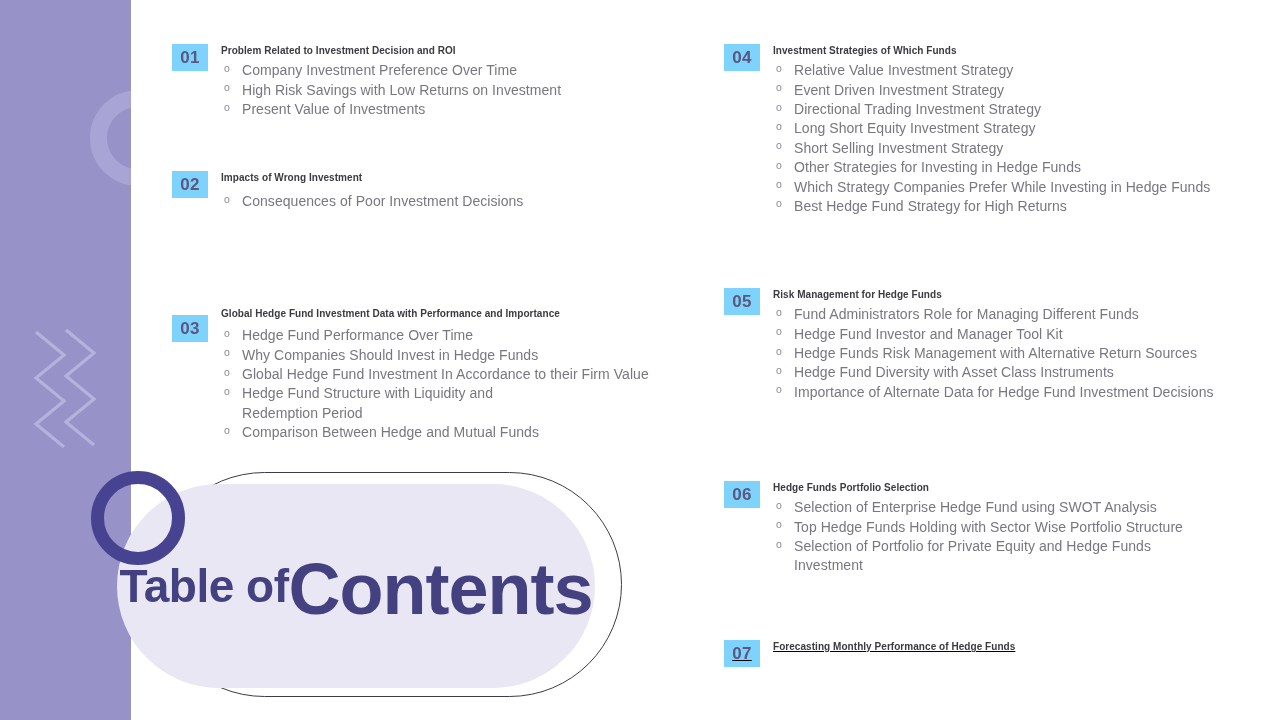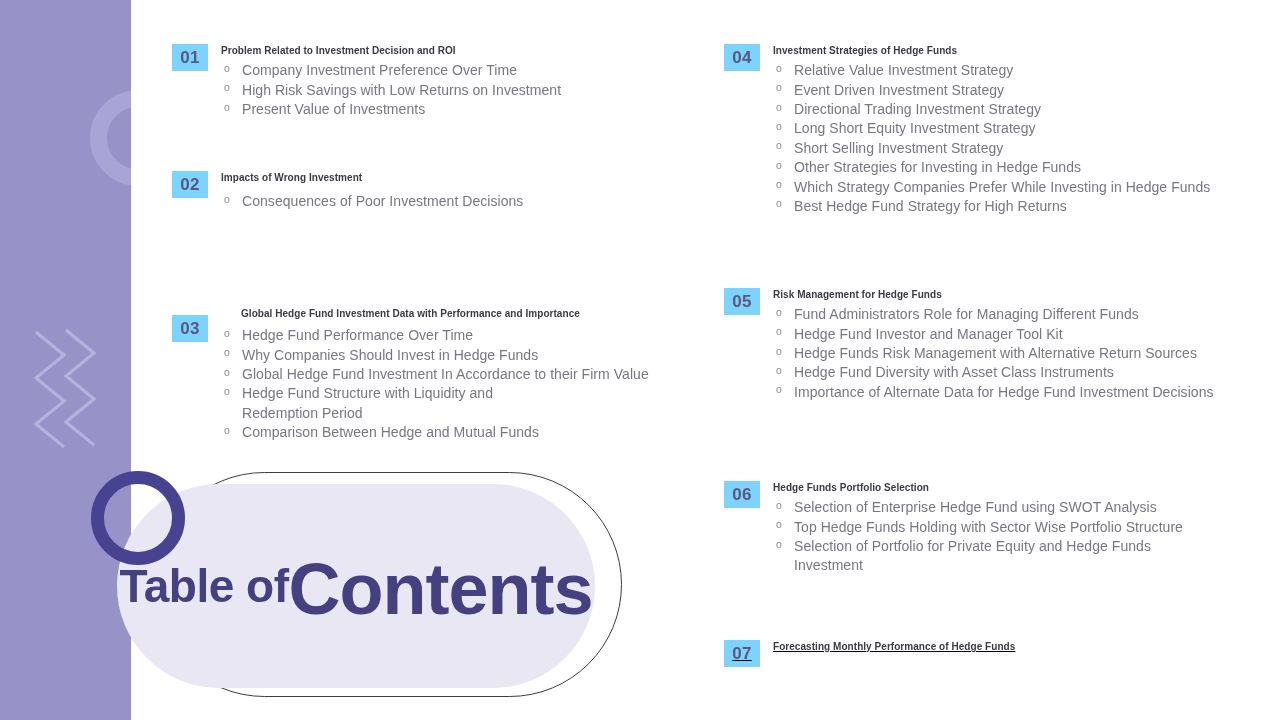--- a/index.html
+++ b/index.html
@@ -166,40 +166,40 @@
       <div class="sec-title">Impacts of Wrong Investment</div>
       <ul class="sub-list" style="margin-top:8px;">
         <li>Consequences  of Poor Investment  Decisions</li>
       </ul>
     </div>
   </div>
 
   <div class="section" style="top:307px; left:0; width:480px;">
     <div class="num-badge" style="margin-top:8px;">03</div>
     <div class="sec-body">
-      <div class="sec-title" style="width:430px;margin-left:20px;">Global Hedge Fund Investment  Data with Performance and Importance</div>
+      <div class="sec-title" style="width:430px;">Global Hedge Fund Investment  Data with Performance and Importance</div>
       <ul class="sub-list" style="margin-top:6px;">
         <li>Hedge  Fund Performance  Over  Time</li>
         <li>Why Companies  Should Invest  in Hedge  Funds</li>
         <li>Global  Hedge  Fund Investment  In Accordance to their Firm Value</li>
         <li>Hedge  Fund Structure with Liquidity  and
 Redemption  Period</li>
         <li>Comparison  Between  Hedge  and Mutual Funds</li>
       </ul>
     </div>
   </div>
 
 </div>
 
 <div class="column" id="col-right">
 
   <div class="section" style="top:44px; left:0; width:490px;">
     <div class="num-badge">04</div>
     <div class="sec-body">
-      <div class="sec-title">Investment Strategies of Hedge Funds</div>
+      <div class="sec-title">Investment Strategies of Which Funds</div>
       <ul class="sub-list">
         <li>Relative  Value Investment  Strategy</li>
         <li>Event Driven  Investment  Strategy</li>
         <li>Directional Trading  Investment  Strategy</li>
         <li>Long Short Equity Investment  Strategy</li>
         <li>Short Selling Investment  Strategy</li>
         <li>Other Strategies for Investing  in Hedge  Funds</li>
         <li>Which Strategy Companies Prefer  While Investing  in Hedge  Funds</li>
         <li>Best Hedge  Fund Strategy for High  Returns</li>
       </ul>

